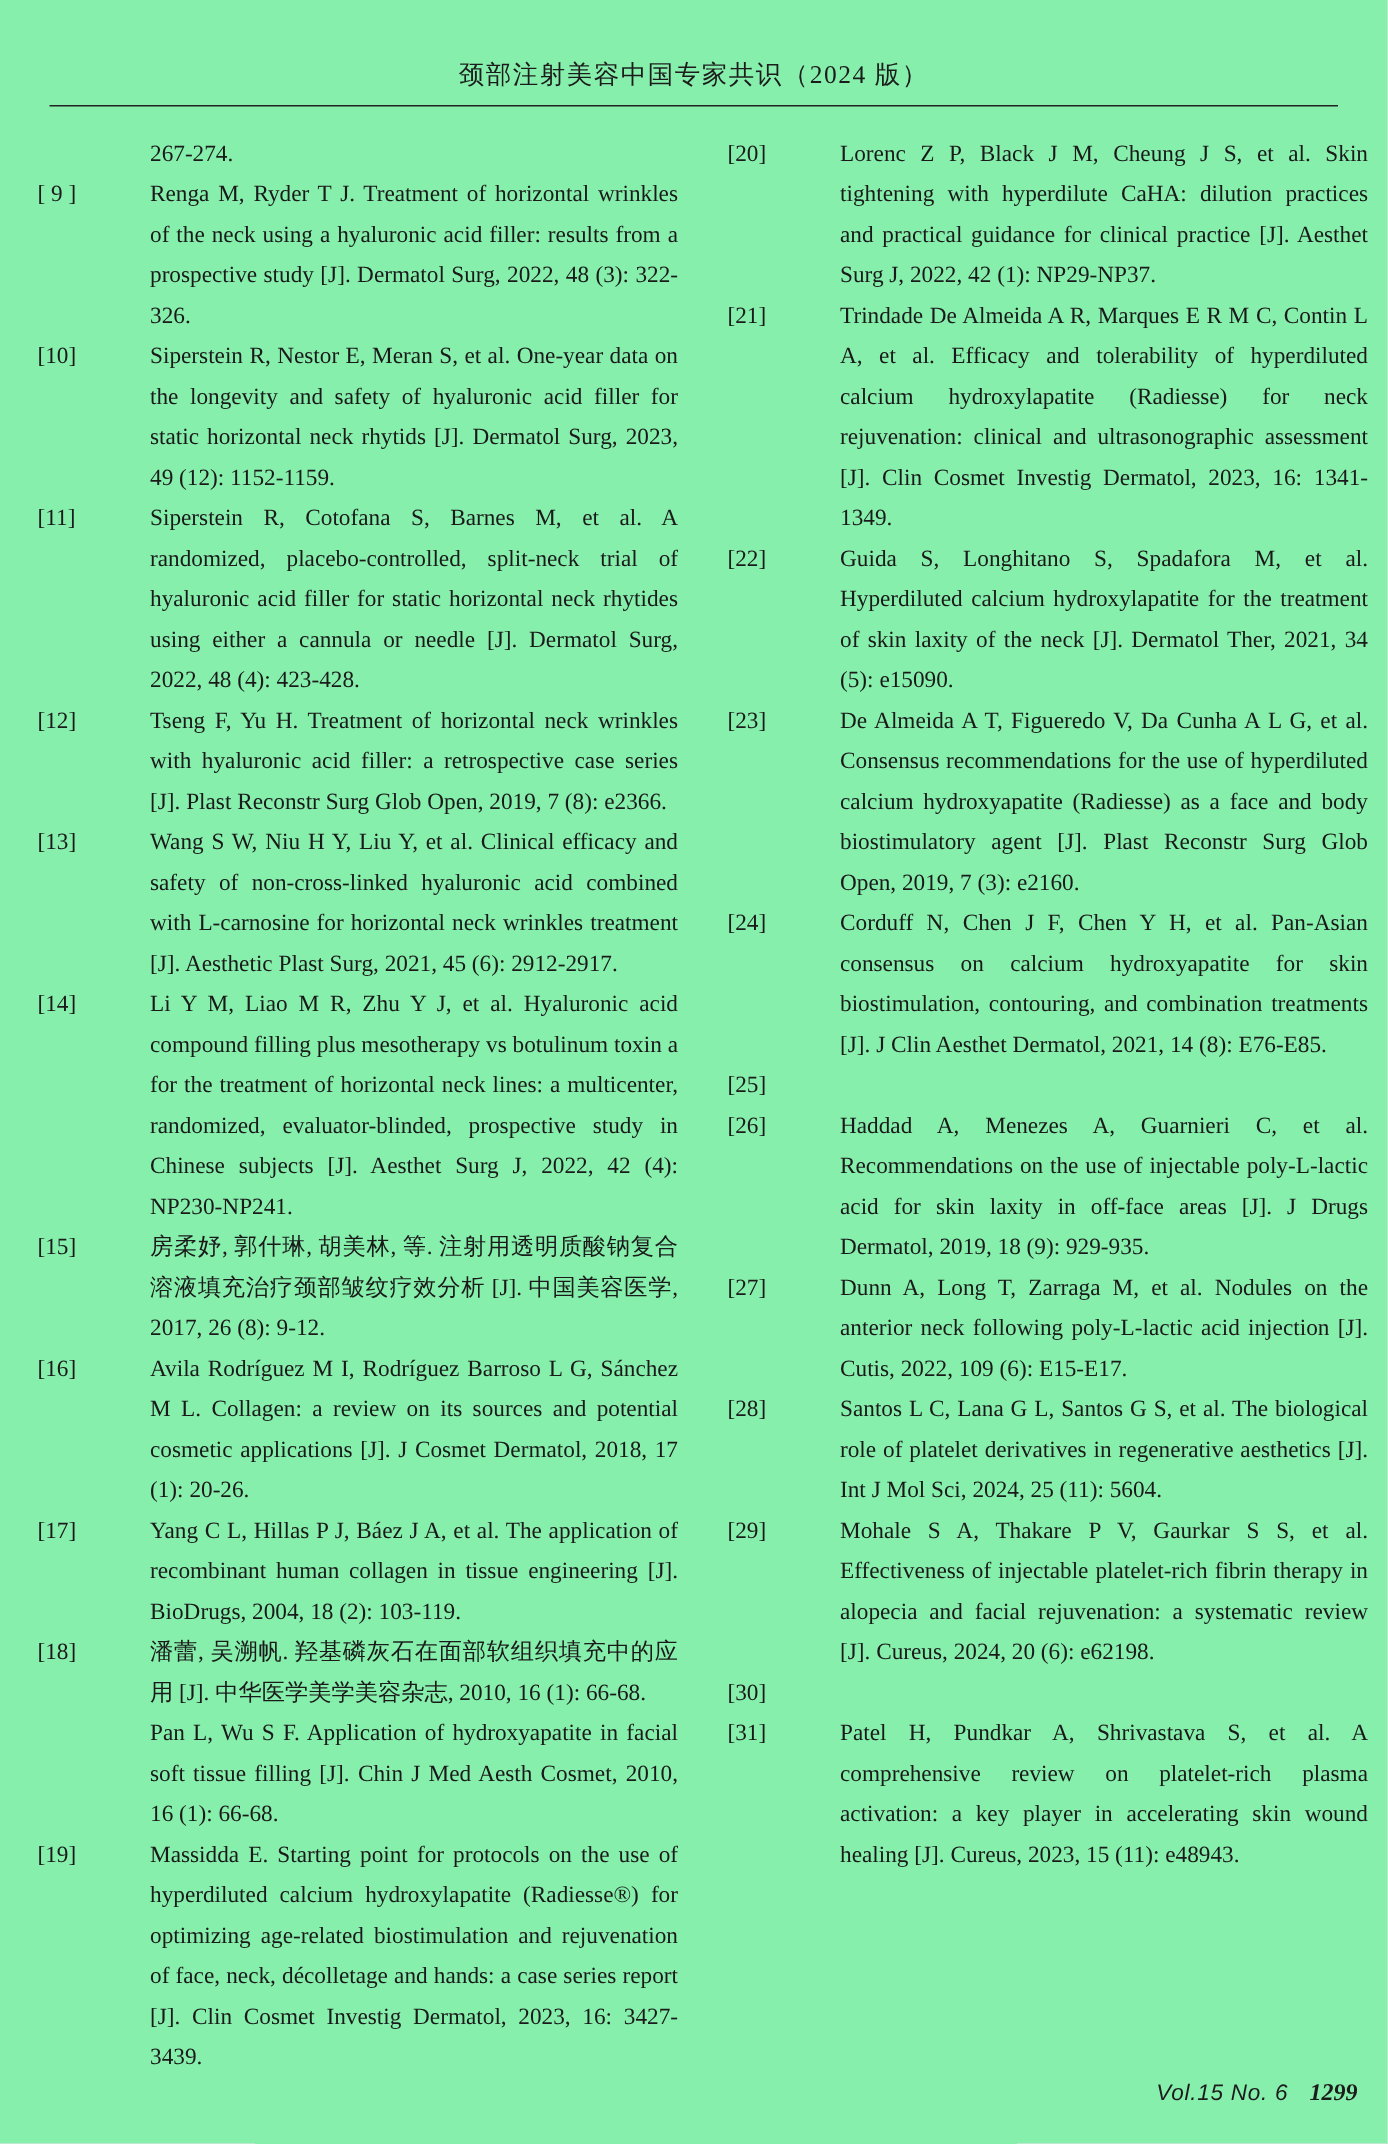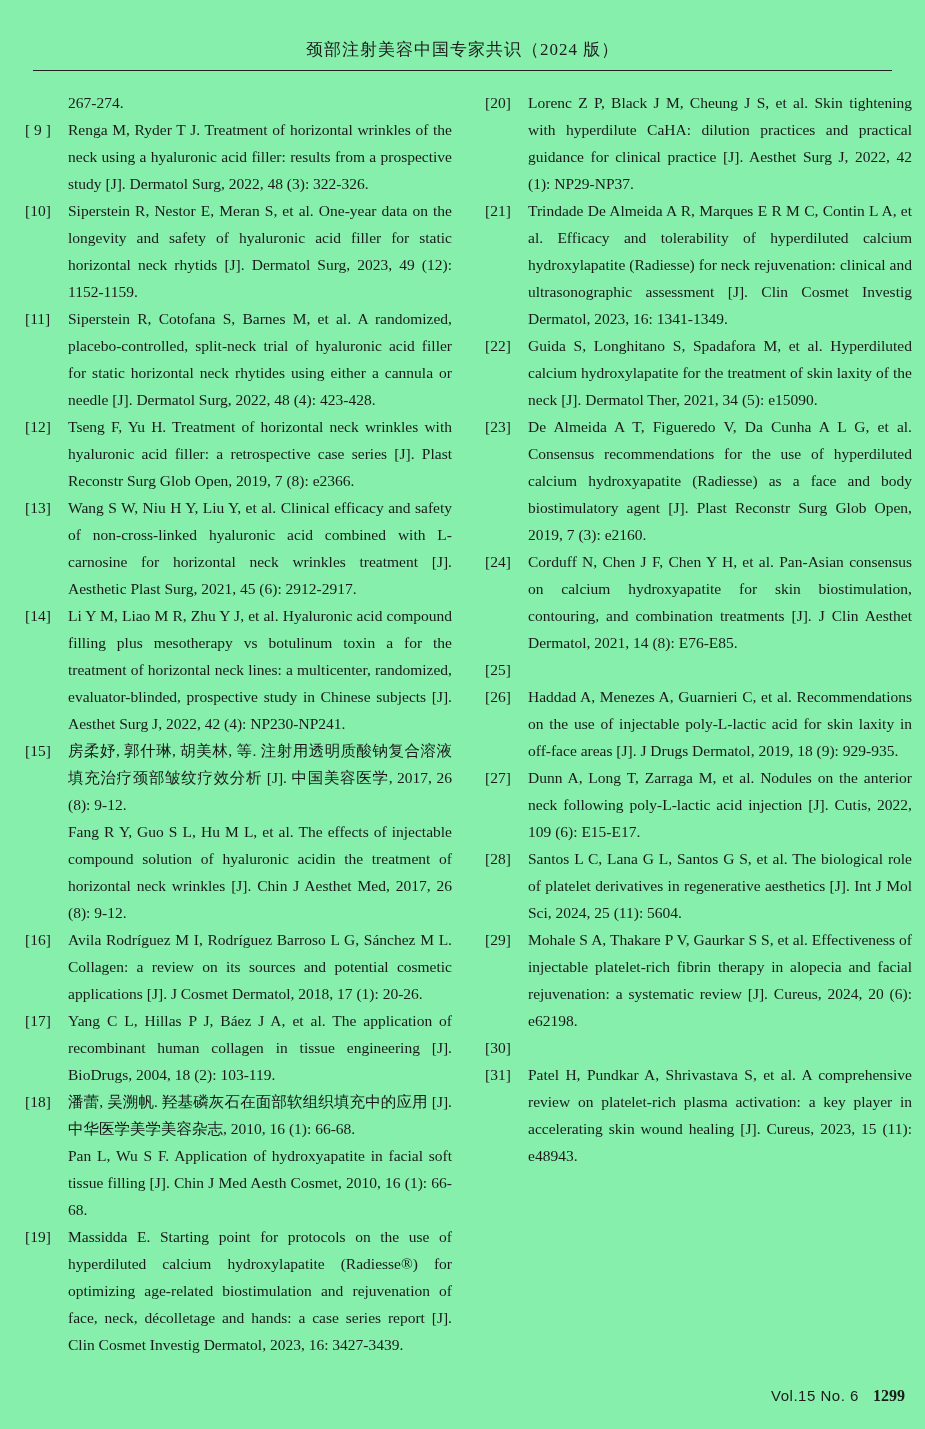--- a/index.html
+++ b/index.html
@@ -48,28 +48,30 @@
   }
   .ref-num {
     flex: 0 0 43px;
     white-space: pre;
     text-align: left;
   }
   .ref-text {
     flex: 1 1 auto;
     text-align: justify;
     text-justify: inter-word;
+    margin-left: 32px;
   }
   .page-footer {
     position: absolute;
     top: 1387px;
     right: 20px;
     font-size: 15px;
     color: #1c1c1c;
     font-family: "Liberation Sans", "DejaVu Sans", sans-serif;
+    font-style: italic;
   }
   .footer-vol { letter-spacing: 0.5px; }
   .footer-page {
     font-family: "Liberation Serif", "DejaVu Serif", serif;
     font-weight: bold;
     margin-left: 10px;
     font-size: 16px;
   }
 </style>
 </head>
@@ -116,24 +118,20 @@
   <div class="ref">
     <span class="ref-num">[14]</span>
     <div class="ref-text">Li Y M, Liao M R, Zhu Y J, et al. Hyaluronic acid compound filling plus mesotherapy vs botulinum toxin a for the treatment of horizontal neck lines: a multicenter, randomized, evaluator-blinded, prospective study in Chinese subjects [J]. Aesthet Surg J, 2022, 42 (4): NP230-NP241.</div>
   </div>
 
   <div class="ref">
     <span class="ref-num">[15]</span>
     <div class="ref-text">房柔妤, 郭什琳, 胡美林, 等. 注射用透明质酸钠复合溶液填充治疗颈部皱纹疗效分析 [J]. 中国美容医学, 2017, 26 (8): 9-12.</div>
   </div>
 
-  <div class="ref">
-    <span class="ref-num"></span>
-    <div class="ref-text">Fang R Y, Guo S L, Hu M L, et al. The effects of injectable compound solution of hyaluronic acidin the treatment of horizontal neck wrinkles [J]. Chin J Aesthet Med, 2017, 26 (8): 9-12.</div>
-  </div>
 
   <div class="ref">
     <span class="ref-num">[16]</span>
     <div class="ref-text">Avila Rodríguez M I, Rodríguez Barroso L G, Sánchez M L. Collagen: a review on its sources and potential cosmetic applications [J]. J Cosmet Dermatol, 2018, 17 (1): 20-26.</div>
   </div>
 
   <div class="ref">
     <span class="ref-num">[17]</span>
     <div class="ref-text">Yang C L, Hillas P J, Báez J A, et al. The application of recombinant human collagen in tissue engineering [J]. BioDrugs, 2004, 18 (2): 103-119.</div>
   </div>

